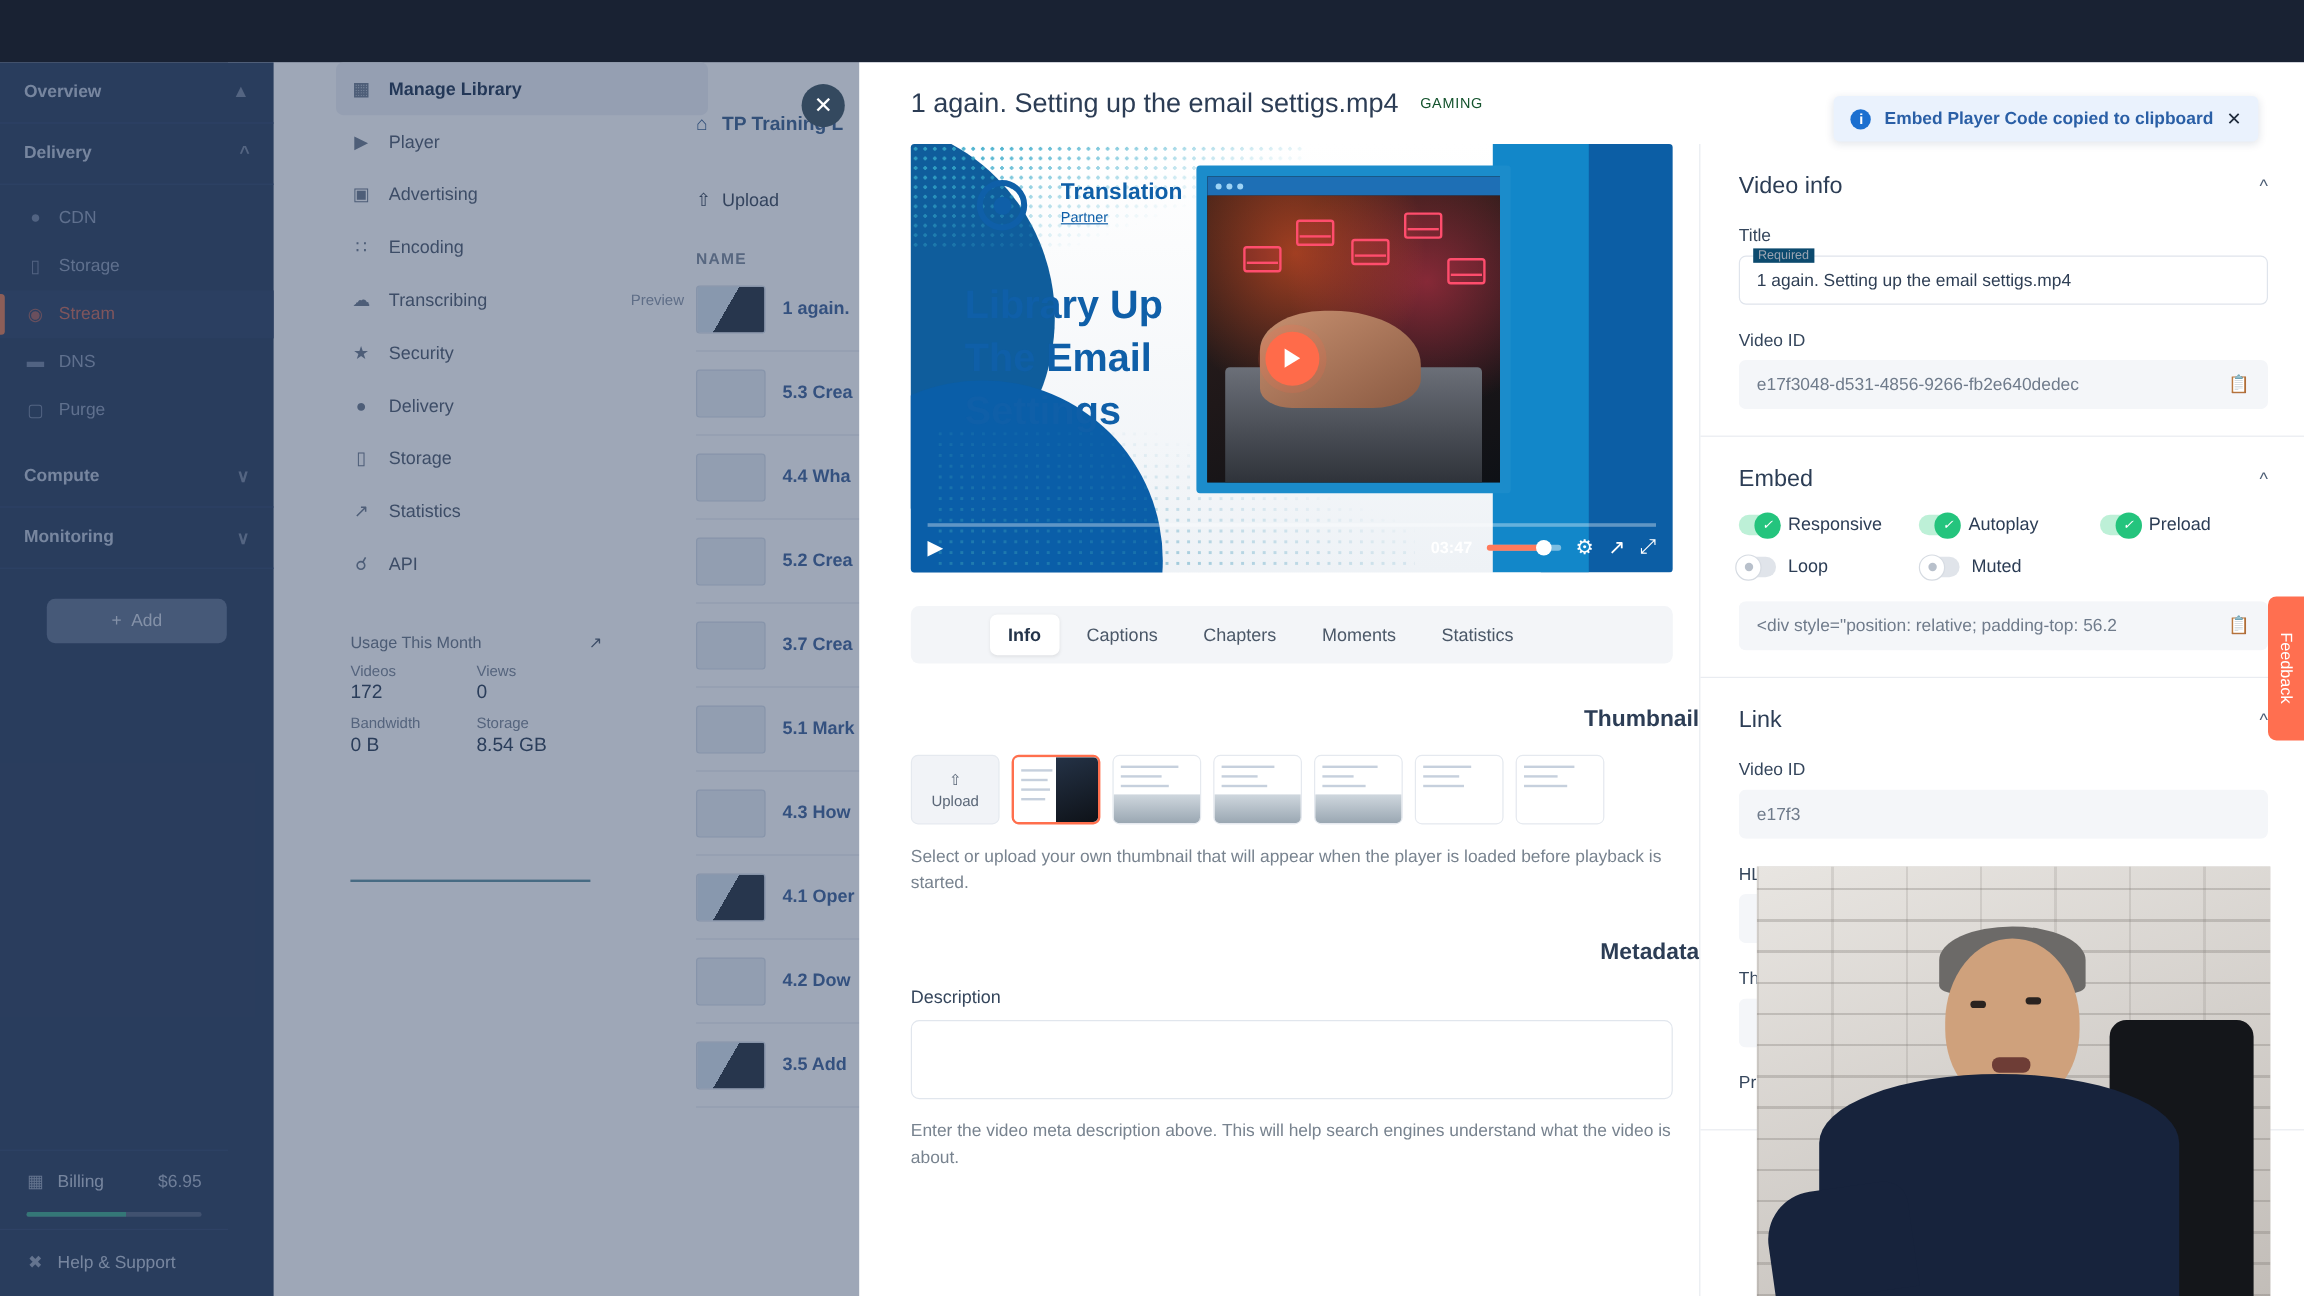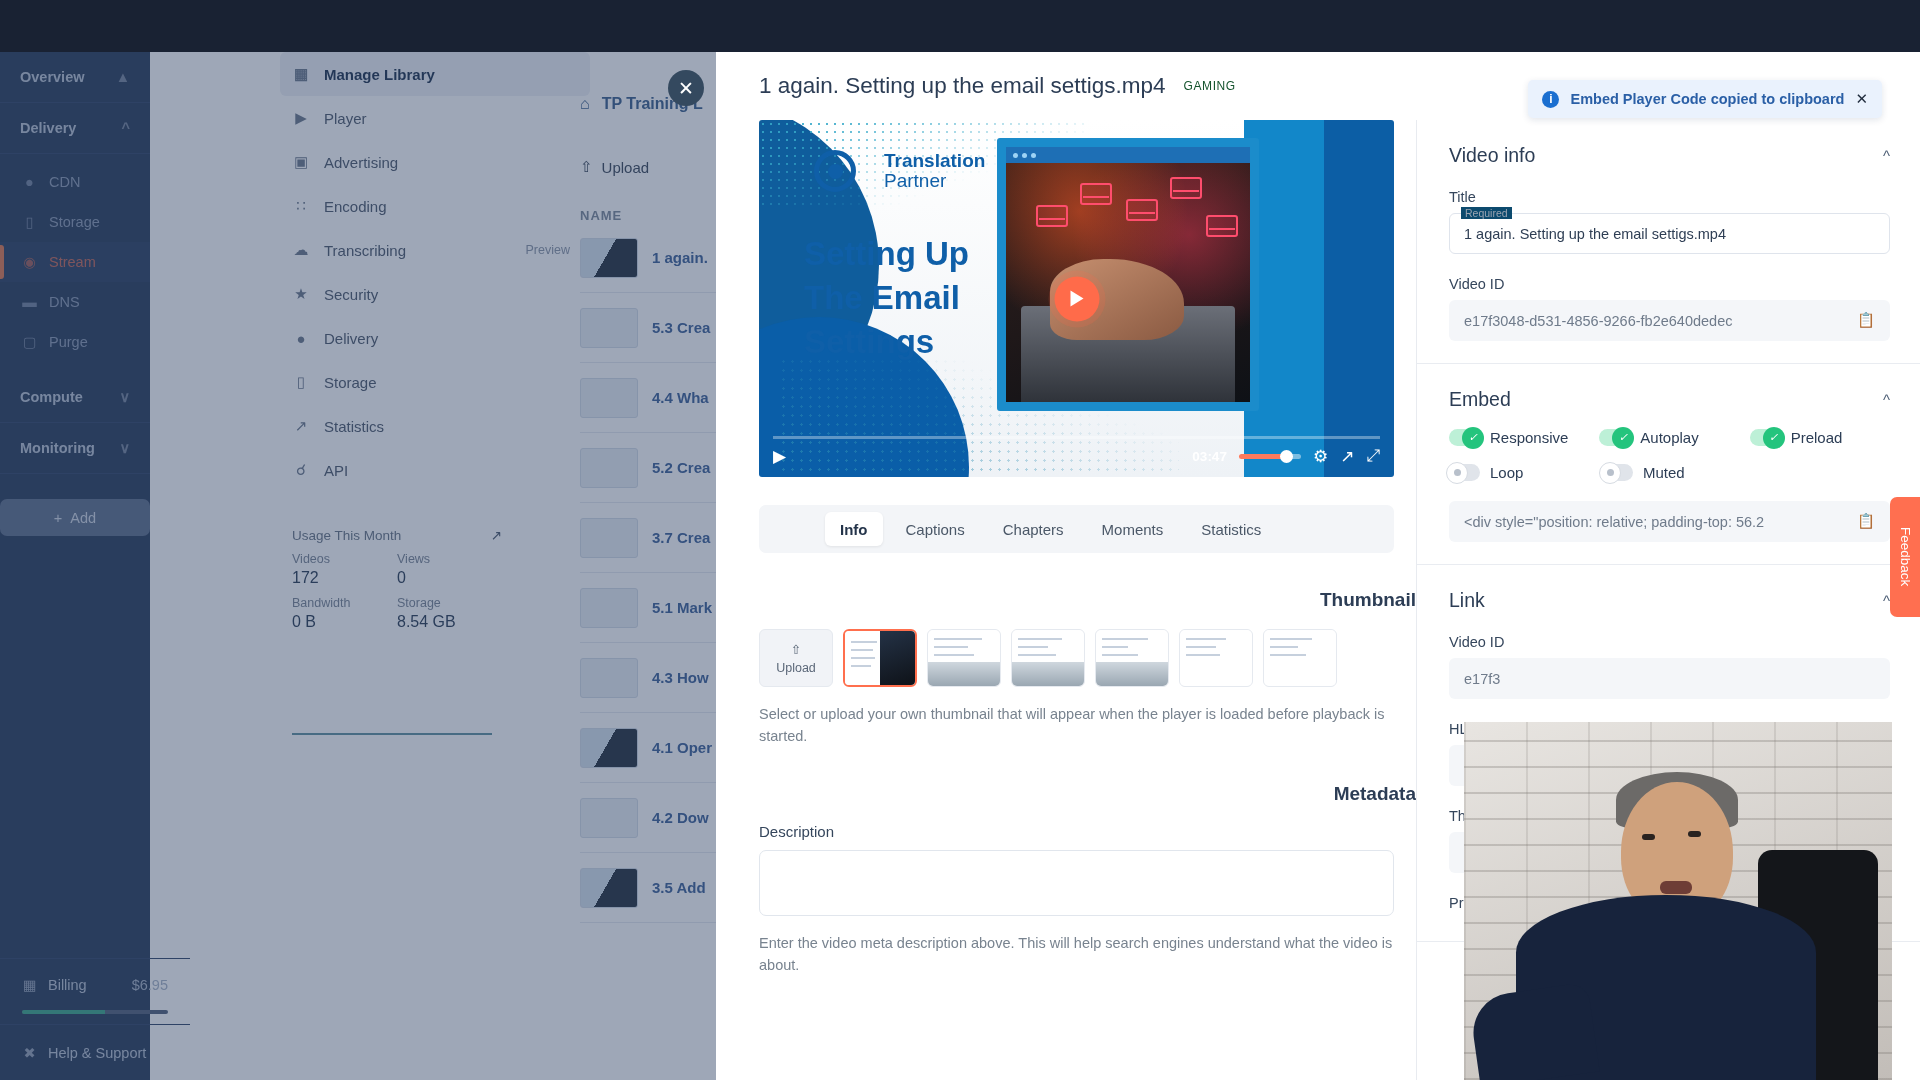--- a/index.html
+++ b/index.html
@@ -10,21 +10,21 @@
     position:relative;
   }
 
   
   #app { position:absolute; inset:0; background:#fff; }
 
   .topbar { position:absolute; left:0; top:0; width:1920px; height:52px; background:#0d0d0f; }
 
   
   .sidebar {
-    position:absolute; left:0; top:52px; width:150px; height:1028px;
+    position:absolute; left:0; top:52px; width:228px; height:1028px;
     background:#2b3e5c; color:#c3ccdb;
   }
   .sb-row {
     height:51px; display:flex; align-items:center; padding:0 20px;
     font-size:14.5px; font-weight:bold; color:#b9c4d4;
     border-bottom:1px solid #33476a; position:relative;
   }
   .sb-row .chev { margin-left:auto; opacity:.55; }
   .sb-sub {
     height:40px; display:flex; align-items:center; padding:0 20px 0 22px;
@@ -125,21 +125,21 @@
      background:#0f5d9c; border-radius:0 200px 200px 0; }
   .ply-circ2 { position:absolute; left:-90px; bottom:-140px; width:300px; height:300px;
      background:#0a5ea8; border-radius:50%; }
   .ply-rightband { position:absolute; right:0; top:0; width:110px; height:357px; background:#0c5ea5; }
   .ply-rightband:after { content:""; position:absolute; left:-40px; top:0; width:80px; height:357px;
      background:#1287c9; }
   .tp-logo { position:absolute; left:55px; top:30px; display:flex; align-items:center; gap:28px; }
   .tp-ring { width:42px; height:42px; border-radius:50%; border:5px solid #0f5fa8; display:flex; align-items:center; justify-content:center; }
   .tp-ring i { width:15px; height:15px; border-radius:50%; background:#0f5fa8; display:block; }
   .tp-name { color:#0f5fa8; font-weight:bold; font-size:19px; line-height:20px; }
-  .tp-name small { display:block; font-size:19px; font-weight:normal; }
+  .tp-name small { display:block; font-size:12px; font-weight:normal;text-decoration:underline; }
   .ply-head { position:absolute; left:45px; top:112px; font-size:33px; font-weight:bold; color:#0f5fa8; line-height:44px; }
   .ply-inner {
     position:absolute; left:238px; top:18px; width:262px; height:273px;
     border:9px solid #1b8ccb; border-radius:3px; background:#12151b; overflow:hidden;
   }
   .ply-inner .bar { height:16px; background:#1e6fb5; display:flex; align-items:center; gap:4px; padding-left:7px; }
   .ply-inner .bar i { width:5px; height:5px; border-radius:50%; background:#9dd3f5; display:block; }
   .ply-photo { position:absolute; left:0; top:16px; right:0; bottom:0;
      background:
        radial-gradient(ellipse at 30% 20%, rgba(255,90,40,.55), transparent 45%),
@@ -478,21 +478,21 @@
           <span class="tp-ring">
               <i></i>
             </span>
           <span class="tp-name">
             <span>Translation</span>
             <small>Partner</small>
           </span>
         </div>
 
         <div class="ply-head">
-          <div>Setting Up</div>
+          <div>Library Up</div>
           <div>The Email</div>
           <div>Settings</div>
         </div>
 
         <div class="ply-inner">
           <div class="bar">
               <i></i>
               <i></i>
               <i></i>
             </div>

